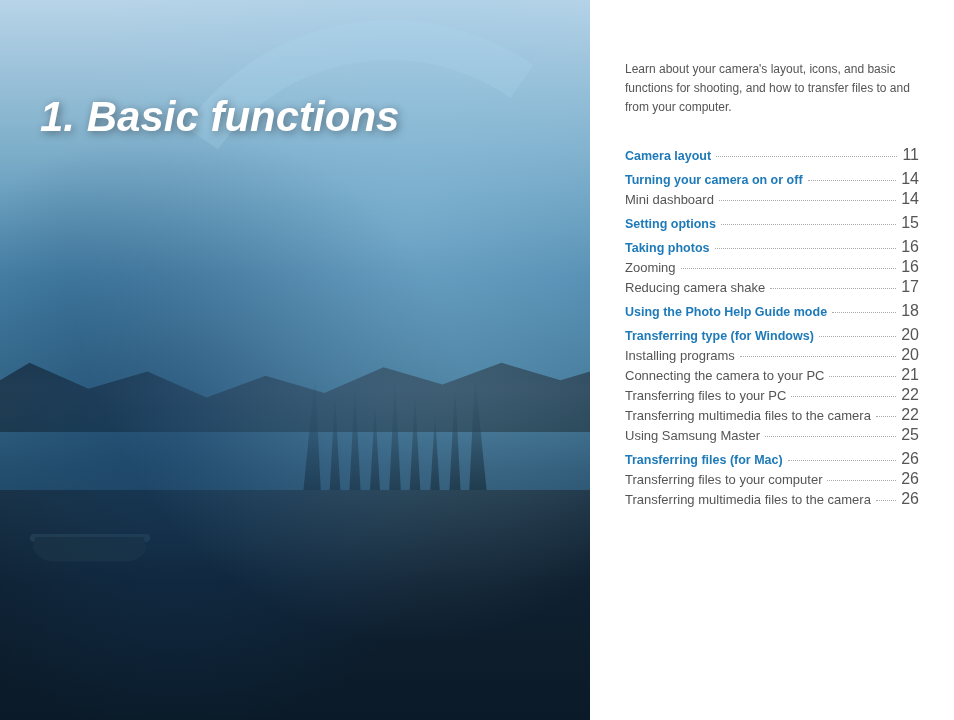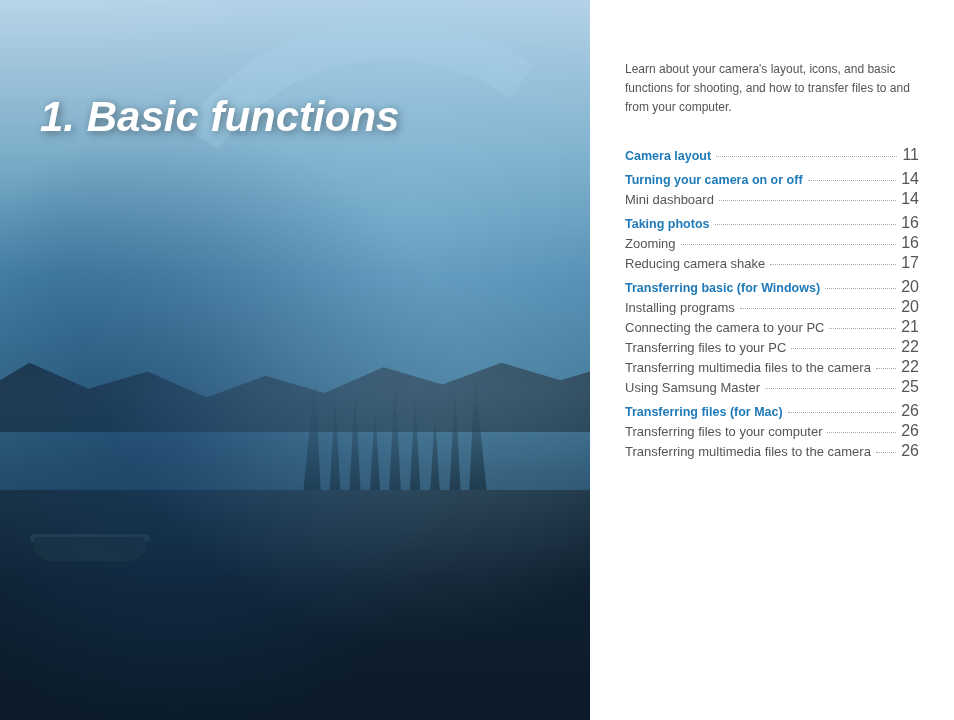--- a/index.html
+++ b/index.html
@@ -239,38 +239,52 @@
           <span class="toc-page">14</span>
         </div>
         <div class="toc-sub">
           <span class="toc-sub-link">Mini dashboard</span>
           <span class="toc-dots"></span>
           <span class="toc-page">14</span>
         </div>
       </li>
       <li class="toc-item toc-section">
         <div class="toc-main">
+          <span class="toc-main-link">Setting options</span>
+          <span class="toc-dots"></span>
+          <span class="toc-page">15</span>
+        </div>
+      </li>
+      <li class="toc-item toc-section">
+        <div class="toc-main">
           <span class="toc-main-link">Taking photos</span>
           <span class="toc-dots"></span>
           <span class="toc-page">16</span>
         </div>
         <div class="toc-sub">
           <span class="toc-sub-link">Zooming</span>
           <span class="toc-dots"></span>
           <span class="toc-page">16</span>
         </div>
         <div class="toc-sub">
           <span class="toc-sub-link">Reducing camera shake</span>
           <span class="toc-dots"></span>
           <span class="toc-page">17</span>
         </div>
       </li>
       <li class="toc-item toc-section">
         <div class="toc-main">
-          <span class="toc-main-link">Transferring basic (for Windows)</span>
+          <span class="toc-main-link">Using the Photo Help Guide mode</span>
+          <span class="toc-dots"></span>
+          <span class="toc-page">18</span>
+        </div>
+      </li>
+      <li class="toc-item toc-section">
+        <div class="toc-main">
+          <span class="toc-main-link">Transferring type (for Windows)</span>
           <span class="toc-dots"></span>
           <span class="toc-page">20</span>
         </div>
         <div class="toc-sub">
           <span class="toc-sub-link">Installing programs</span>
           <span class="toc-dots"></span>
           <span class="toc-page">20</span>
         </div>
         <div class="toc-sub">
           <span class="toc-sub-link">Connecting the camera to your PC</span>

